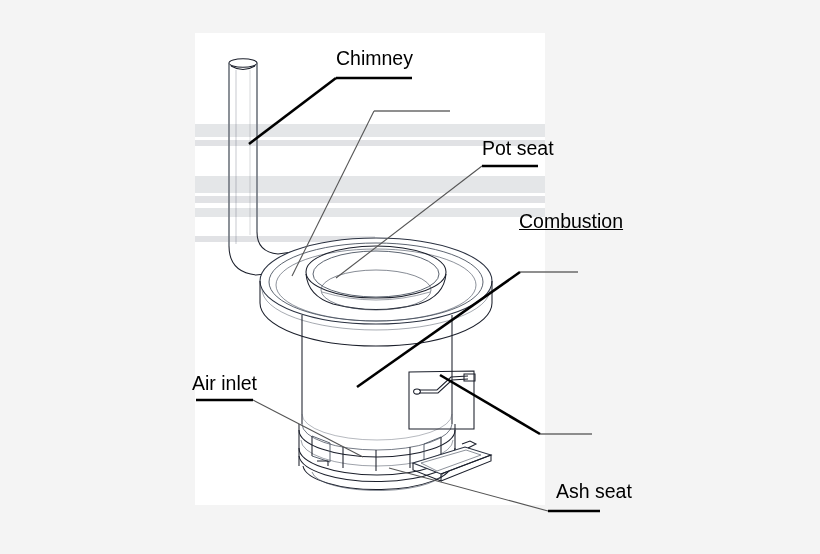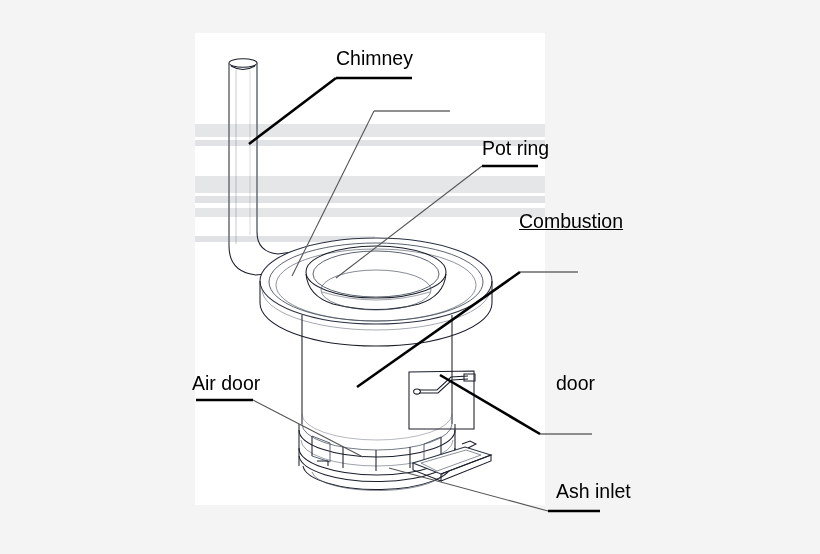--- a/index.html
+++ b/index.html
@@ -174,32 +174,31 @@
     </g>
 
   </svg>
 
   <div class="label" style="left:336px;top:47px;">
     <span>Chimney</span>
   </div>
 
 
   <div class="label" style="left:482px;top:137px;">
-    <span>Pot ring</span>
+    <span>Pot seat</span>
   </div>
 
   <div class="label" style="left:519px;top:210px;text-decoration:underline;">
     <div>Combustion</div>
   </div>
 
   <div class="label" style="left:556px;top:372px;">
-    <div>door</div>
   </div>
 
   <div class="label" style="left:192px;top:372px;">
-    <span>Air door</span>
+    <span>Air inlet</span>
   </div>
 
   <div class="label" style="left:556px;top:480px;">
-    <span>Ash inlet</span>
+    <span>Ash seat</span>
   </div>
 
 </div>
 
 </body></html>

